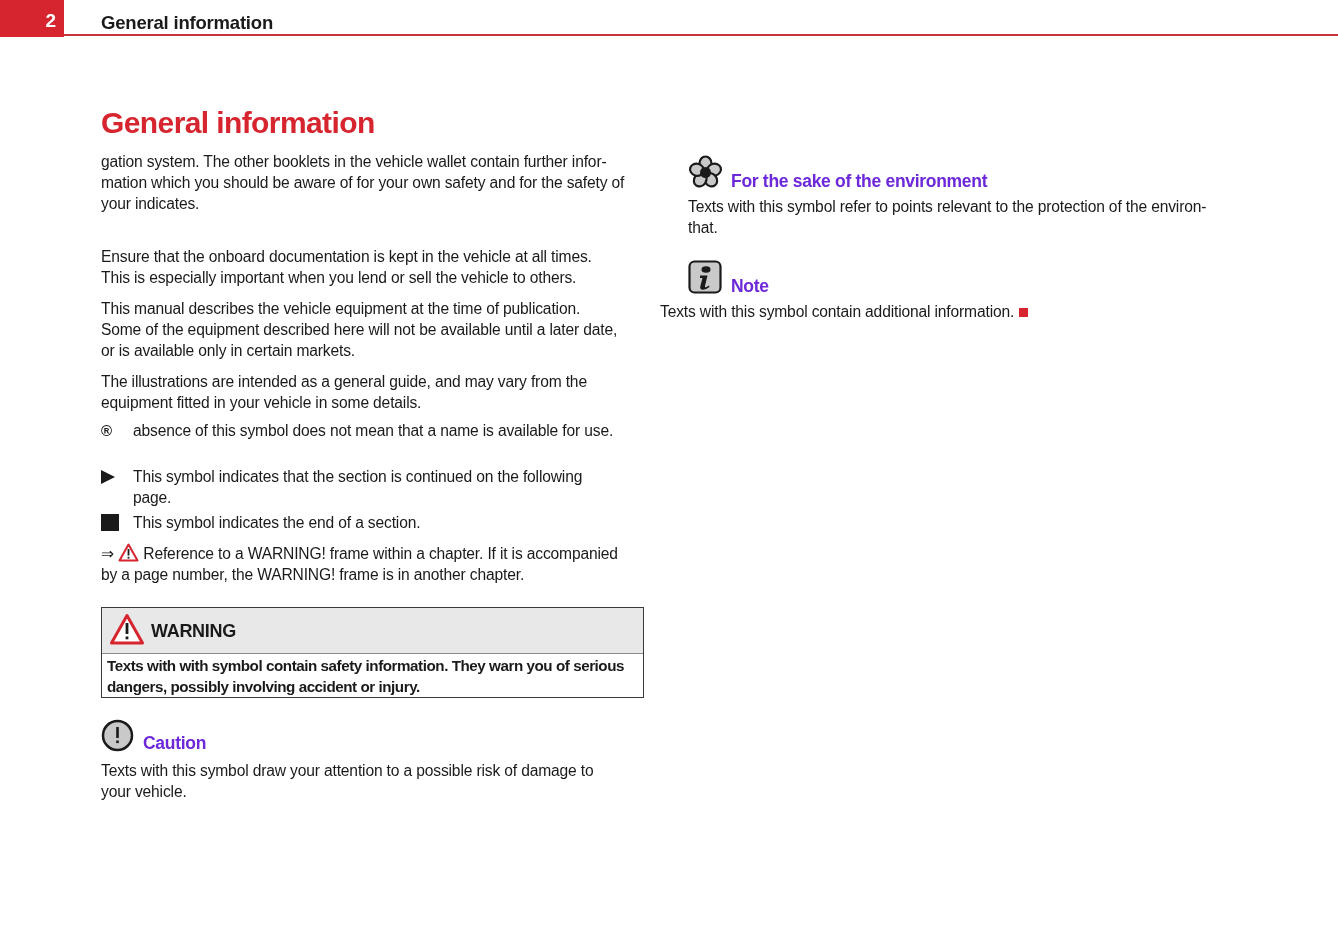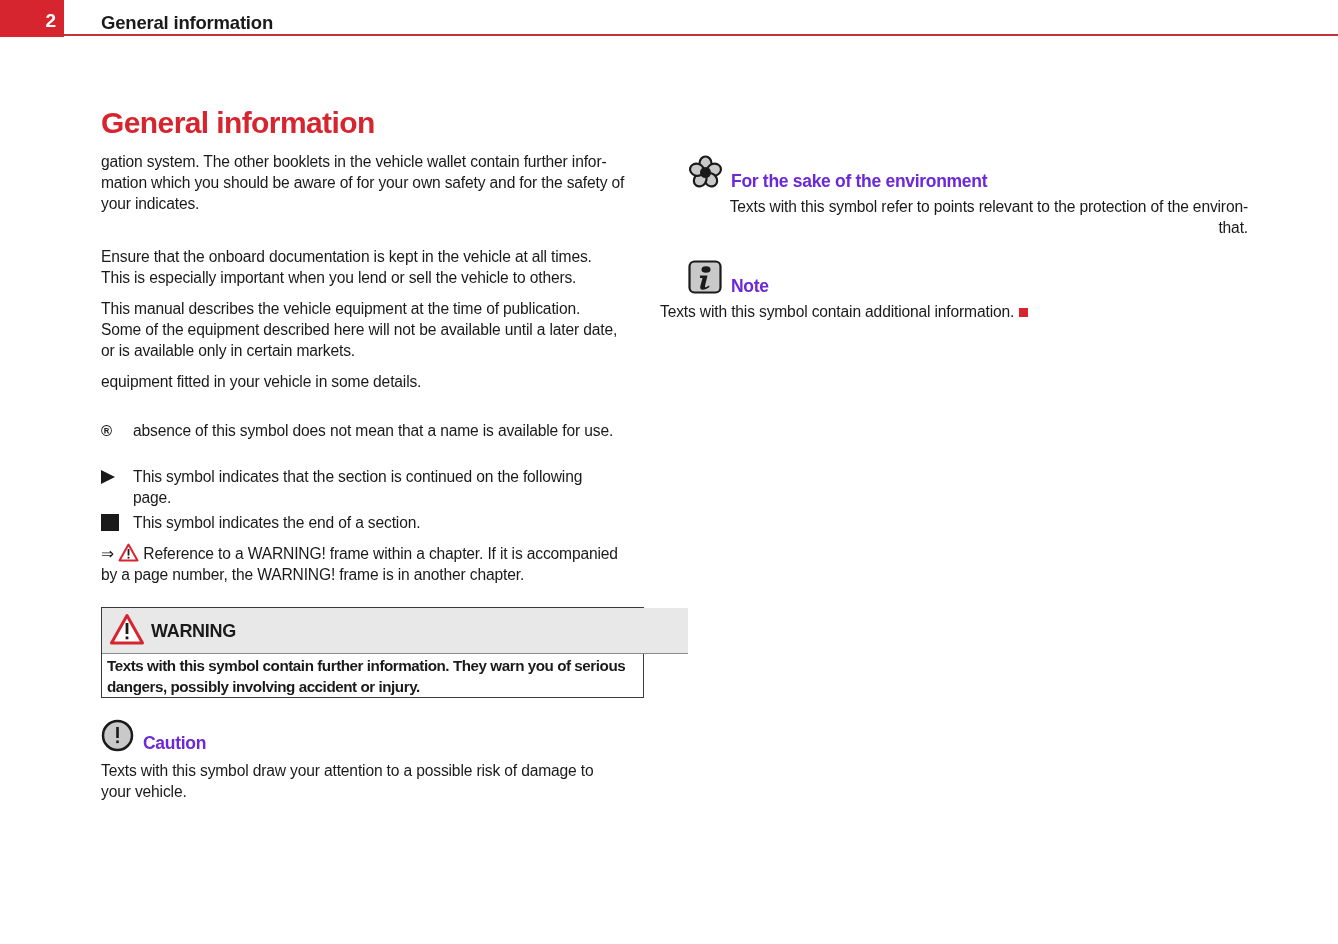--- a/index.html
+++ b/index.html
@@ -134,21 +134,20 @@
       border: 1px solid #3a3a3a;
       background: #ffffff;
     }
     .warning-head {
       position: absolute;
       left: 0; top: 0;
       width: 541px;
       height: 45px;
       background: #e8e8e8;
       border-bottom: 1px solid #8a8a8a;
-      padding-left: 45px;
     }
     .warning-icon {
       position: absolute;
       left: 7px;
       top: 5px;
       width: 36px;
       height: 33px;
     }
     .warning-label {
       position: absolute;
@@ -223,20 +222,21 @@
   <div>This is especially important when you lend or sell the vehicle to others.</div>
 </div>
 
 <div class="abs para" style="left:101px; top:298px; width:545px;">
   <div><span>This manual describes the vehicle </span><b>equipment</b><span> at the time of publication.</span></div>
   <div>Some of the equipment described here will not be available until a later date,</div>
   <div>or is available only in certain markets.</div>
 </div>
 
 <div class="abs para" style="left:101px; top:371px; width:545px;">
+  <div><span>The </span><b>illustrations</b><span> are intended as a general guide, and may vary from the</span></div>
   <div>equipment fitted in your vehicle in some details.</div>
 </div>
 
 <div class="sym-row para" style="top:420px; height:44px;">
   <div class="sym-glyph">
     <span class="reg-glyph">®</span>
   </div>
   <div class="sym-text">
     <div>absence of this symbol does not mean that a name is available for use.</div>
   </div>
@@ -280,21 +280,21 @@
     <div class="warning-icon">
       <svg width="36" height="33" viewBox="0 0 36 33">
         <path d="M18 2.5 L33.5 30 L2.5 30 Z" fill="#ffffff" stroke="#d7252f" stroke-width="3" stroke-linejoin="round"></path>
         <rect x="16.6" y="10" width="2.8" height="11" fill="#1a1a1a"></rect>
         <rect x="16.6" y="23.5" width="2.8" height="2.8" fill="#1a1a1a"></rect>
       </svg>
     </div>
     <span class="warning-label">WARNING</span>
   </div>
   <div class="warning-body">
-    <div>Texts with this symbol contain further information. They warn you of serious</div>
+    <div>Texts with with symbol contain safety information. They warn you of serious</div>
     <div>dangers, possibly involving accident or injury.</div>
   </div>
 </div>
 
 <div class="note-head" style="left:101px; top:719px;">
   <span style="display:inline-block; width:33px; height:33px; margin-right:9px;">
     <svg width="33" height="33" viewBox="0 0 33 33">
       <circle cx="16.5" cy="16.5" r="14.5" fill="#c9c9c9" stroke="#1a1a1a" stroke-width="2.5"></circle>
       <rect x="15.2" y="8" width="2.6" height="11" fill="#1a1a1a"></rect>
       <rect x="15.2" y="21.5" width="2.6" height="2.6" fill="#1a1a1a"></rect>
@@ -315,21 +315,21 @@
         <ellipse cx="17.5" cy="8.5" rx="6" ry="7" transform="rotate(72 17.5 17.5)"></ellipse>
         <ellipse cx="17.5" cy="8.5" rx="6" ry="7" transform="rotate(144 17.5 17.5)"></ellipse>
         <ellipse cx="17.5" cy="8.5" rx="6" ry="7" transform="rotate(216 17.5 17.5)"></ellipse>
         <ellipse cx="17.5" cy="8.5" rx="6" ry="7" transform="rotate(288 17.5 17.5)"></ellipse>
       </g>
       <circle cx="17.5" cy="17.5" r="5.5" fill="#1a1a1a"></circle>
     </svg>
   </span>
   <span class="note-title" style="margin-bottom:-2px;">For the sake of the environment</span>
 </div>
-<div class="abs para" style="left:688px; top:196px; width:560px;text-align:right;">
+<div class="abs para" style="left:688px; top:196px; width:560px;">
   <div>Texts with this symbol refer to points relevant to the protection of the environ-</div>
   <div>that.</div>
 </div>
 
 <div class="note-head" style="left:688px; top:260px;">
   <span style="display:inline-block; width:34px; height:34px; margin-right:9px;">
     <svg width="34" height="34" viewBox="0 0 34 34">
       <rect x="1.5" y="1.5" width="31" height="31" rx="5" ry="5" fill="#c9c9c9" stroke="#1a1a1a" stroke-width="2.2"></rect>
       <ellipse cx="18" cy="9.5" rx="4.5" ry="3.3" fill="#1a1a1a"></ellipse>
       <path d="M12 15.5 L19.5 15.5 L17 26 Q16.6 28 18.5 27 L21 25.5 L21.5 27 Q17 30.5 13.5 29.5 Q11.5 28.5 12.5 25.5 L14.5 18 L12 18 Z" fill="#1a1a1a"></path>

